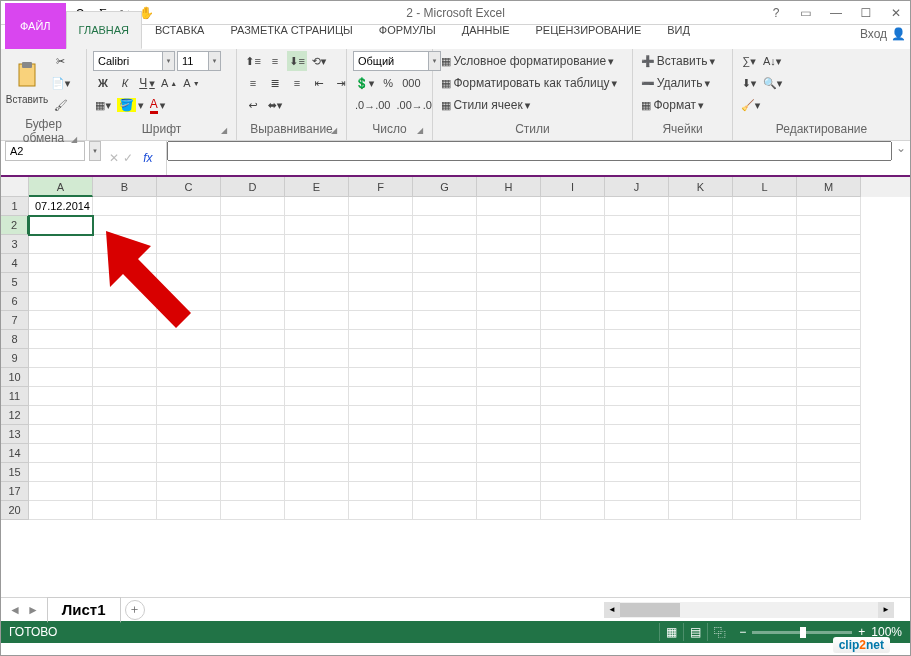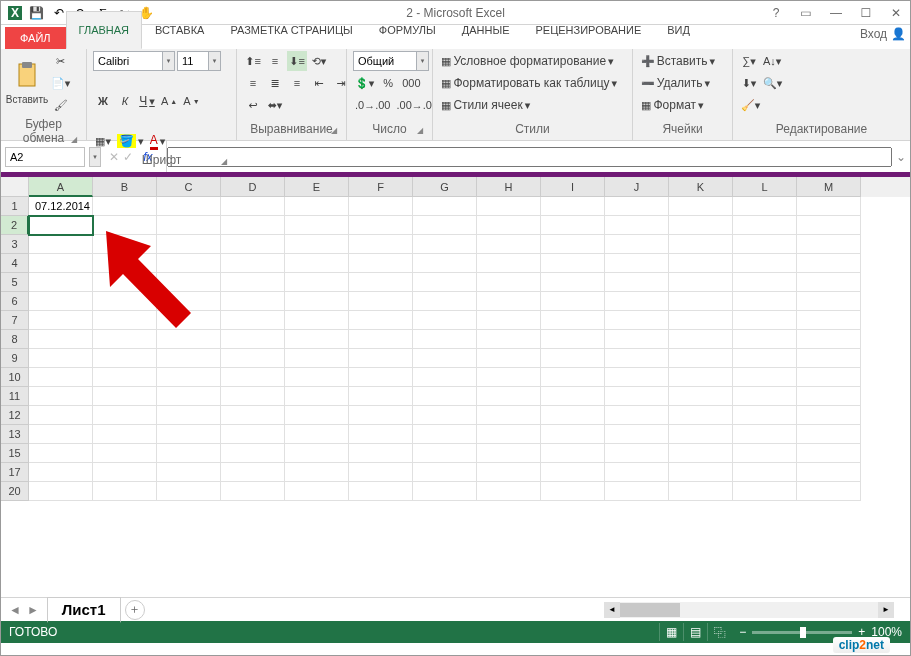--- a/index.html
+++ b/index.html
@@ -5,35 +5,35 @@
 *{box-sizing:border-box;margin:0;padding:0;font-family:"Segoe UI",Tahoma,sans-serif;font-size:12px;user-select:none}
 body{width:911px;height:656px;overflow:hidden;background:#fff;position:relative;border:1px solid #999}
 .titlebar{height:24px;background:#fff;display:flex;align-items:center;border-bottom:1px solid #d4d4d4;position:relative}
 .qat{display:flex;align-items:center;gap:2px;padding:0 4px}
 .qat-item{width:20px;height:20px;display:flex;align-items:center;justify-content:center;cursor:pointer}
 .title{position:absolute;left:50%;transform:translateX(-50%);color:#666;font-size:12px}
 .winbtns{position:absolute;right:0;display:flex;align-items:center;gap:2px}
 .winbtn{width:28px;height:20px;display:flex;align-items:center;justify-content:center;cursor:pointer;color:#666}
 .tabbar{height:24px;background:#fff;display:flex;align-items:flex-end;padding-left:4px;position:relative}
 .tab{padding:12px 12px;font-size:11px;color:#444;cursor:pointer;border:1px solid transparent;text-transform:uppercase}
-.tab.file{background:#ef4444;color:#fff;padding:4px 14px}
+.tab.file{background:#d946ef;color:#fff;padding:16px 14px}
 .tab.active{border:1px solid #d4d4d4;border-bottom:1px solid #f1f1f1;background:#f1f1f1;color:#217346}
 .signin{position:absolute;right:4px;top:2px;display:flex;align-items:center;gap:4px;color:#666;font-size:11px}
 .ribbon{height:92px;background:#f1f1f1;border-bottom:1px solid #d4d4d4;display:flex}
 .group{border-right:1px solid #d4d4d4;padding:2px 6px;display:flex;flex-direction:column;justify-content:space-between;position:relative}
 .group-label{text-align:center;font-size:10px;color:#666;padding:2px 0;position:relative}
 .group-label .dlg{position:absolute;right:0;bottom:0;width:12px;height:12px;font-size:8px;color:#888;cursor:pointer}
 .rbody{display:flex;gap:2px;flex:1;align-items:flex-start}
 .rcol{display:flex;flex-direction:column;gap:2px}
 .rbtn{min-width:20px;height:20px;display:flex;align-items:center;justify-content:center;cursor:pointer;padding:0 2px;gap:2px;font-size:11px;color:#444;white-space:nowrap}
 .rbtn.big{flex-direction:column;height:64px;width:40px;font-size:10px}
 .fontbox{width:70px;height:20px;border:1px solid #abb0b6;background:#fff;padding:0 4px;display:flex;align-items:center;font-size:11px}
 .sizebox{width:32px;height:20px;border:1px solid #abb0b6;background:#fff;padding:0 4px;display:flex;align-items:center;font-size:11px}
 .dd{width:12px;height:20px;border:1px solid #abb0b6;border-left:none;background:#eaeaea;display:flex;align-items:center;justify-content:center;font-size:7px;color:#666;cursor:pointer}
-.namebox-row{height:36px;display:flex;align-items:center;border-bottom:5px solid #701a75;background:#fff}
+.namebox-row{height:36px;display:flex;border-bottom:2px solid #701a75;background:#fff}
 .namebox{width:80px;height:20px;border:1px solid #c0c0c0;margin:0 4px;padding:0 4px;display:flex;align-items:center;font-size:11px;background:#fff}
 .fx-btns{display:flex;gap:4px;padding:0 8px;border-right:1px solid #d4d4d4;height:100%;align-items:center}
 .fx{padding:0 6px;font-style:italic;color:#1d4ed8}
 .formula-bar{flex:1;height:20px;padding:0 6px}
 .grid-area{position:relative;height:420px;overflow:hidden;background:#fff}
 .colheads{display:flex;height:20px;position:sticky;top:0;background:#f0f0f0}
 .corner{width:28px;height:20px;border-right:1px solid #ccc;border-bottom:1px solid #ccc;background:#f0f0f0}
 .colhead{width:64px;height:20px;border-right:1px solid #ccc;border-bottom:1px solid #ccc;background:#e6e6e6;text-align:center;line-height:20px;font-size:11px;color:#444;cursor:pointer}
 .colhead.sel{background:#d2ead2;border-bottom:2px solid #217346}
 .row{display:flex;height:19px}
@@ -121,21 +121,21 @@
       <div class="rcol">
         <div class="rbtn">✂</div>
         <div class="rbtn">📄▾</div>
         <div class="rbtn">🖌</div>
       </div>
     </div>
     <div class="group-label"><span>Буфер обмена</span><span class="dlg">◢</span></div>
   </div>
 
   <div class="group" style="width:150px">
-    <div class="rbody" style="flex-direction:column;gap:20px">
+    <div class="rbody" style="flex-direction:column;gap:2px">
       <div style="display:flex">
         <div class="fontbox">Calibri</div>
           <div class="dd">▾</div>
         <div class="sizebox" style="margin-left:2px">11</div>
           <div class="dd">▾</div>
       </div>
       <div style="display:flex;gap:2px">
         <div class="rbtn bold">Ж</div>
         <div class="rbtn ital">К</div>
         <div class="rbtn ul"><span>Ч</span>▾</div>
@@ -170,21 +170,21 @@
         <div class="rbtn">↩</div>
         <div class="rbtn">⬌▾</div>
       </div>
     </div>
     <div class="group-label"><span>Выравнивание</span><span class="dlg">◢</span></div>
   </div>
 
   <div class="group" style="width:86px">
     <div class="rbody" style="flex-direction:column;gap:2px">
       <div style="display:flex">
-          <div class="fontbox" style="width:64px">Общий</div>
+          <div class="fontbox" style="width:76px">Общий</div>
           <div class="dd">▾</div>
         </div>
       <div style="display:flex;gap:2px">
         <div class="rbtn">💲▾</div>
         <div class="rbtn">%</div>
         <div class="rbtn">000</div>
       </div>
       <div style="display:flex;gap:2px">
         <div class="rbtn">.0→.00</div>
         <div class="rbtn">.00→.0</div>
@@ -458,20 +458,36 @@
       <div class="cell"></div>
       <div class="cell"></div>
       <div class="cell"></div>
       <div class="cell"></div>
       <div class="cell"></div>
       <div class="cell"></div>
       <div class="cell"></div>
       <div class="cell"></div>
     </div>
     <div class="row">
+      <div class="rowhead">14</div>
+      <div class="cell"></div>
+      <div class="cell"></div>
+      <div class="cell"></div>
+      <div class="cell"></div>
+      <div class="cell"></div>
+      <div class="cell"></div>
+      <div class="cell"></div>
+      <div class="cell"></div>
+      <div class="cell"></div>
+      <div class="cell"></div>
+      <div class="cell"></div>
+      <div class="cell"></div>
+      <div class="cell"></div>
+    </div>
+    <div class="row">
       <div class="rowhead">15</div>
       <div class="cell"></div>
       <div class="cell"></div>
       <div class="cell"></div>
       <div class="cell"></div>
       <div class="cell"></div>
       <div class="cell"></div>
       <div class="cell"></div>
       <div class="cell"></div>
       <div class="cell"></div>

